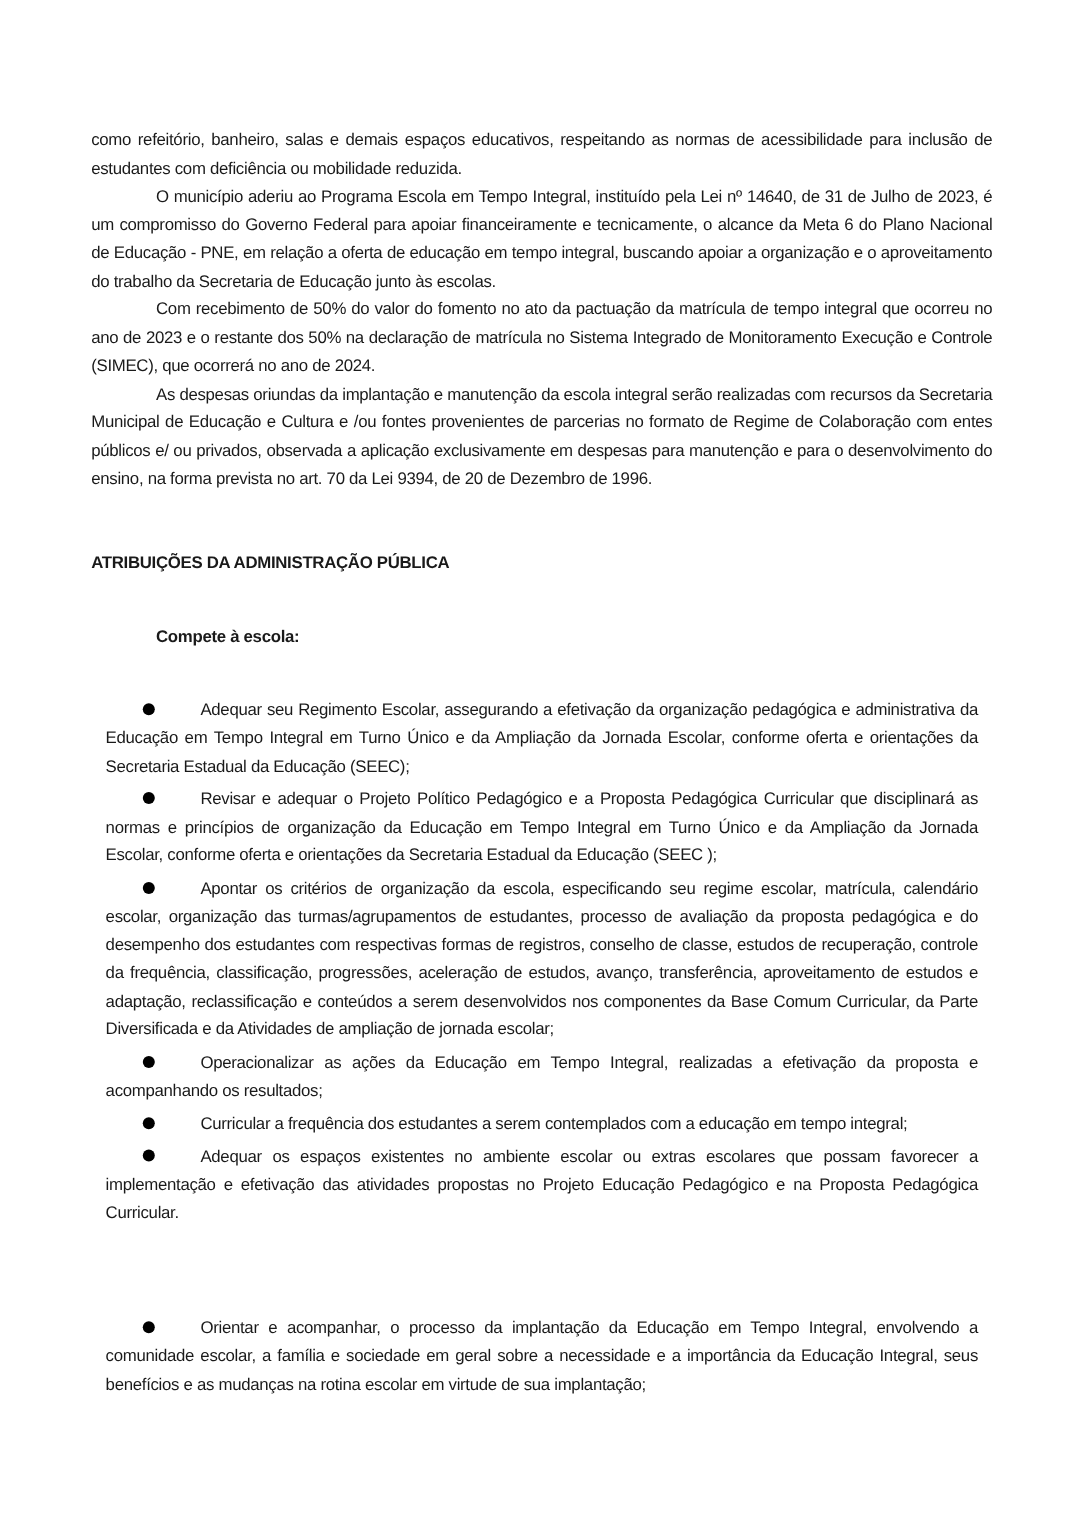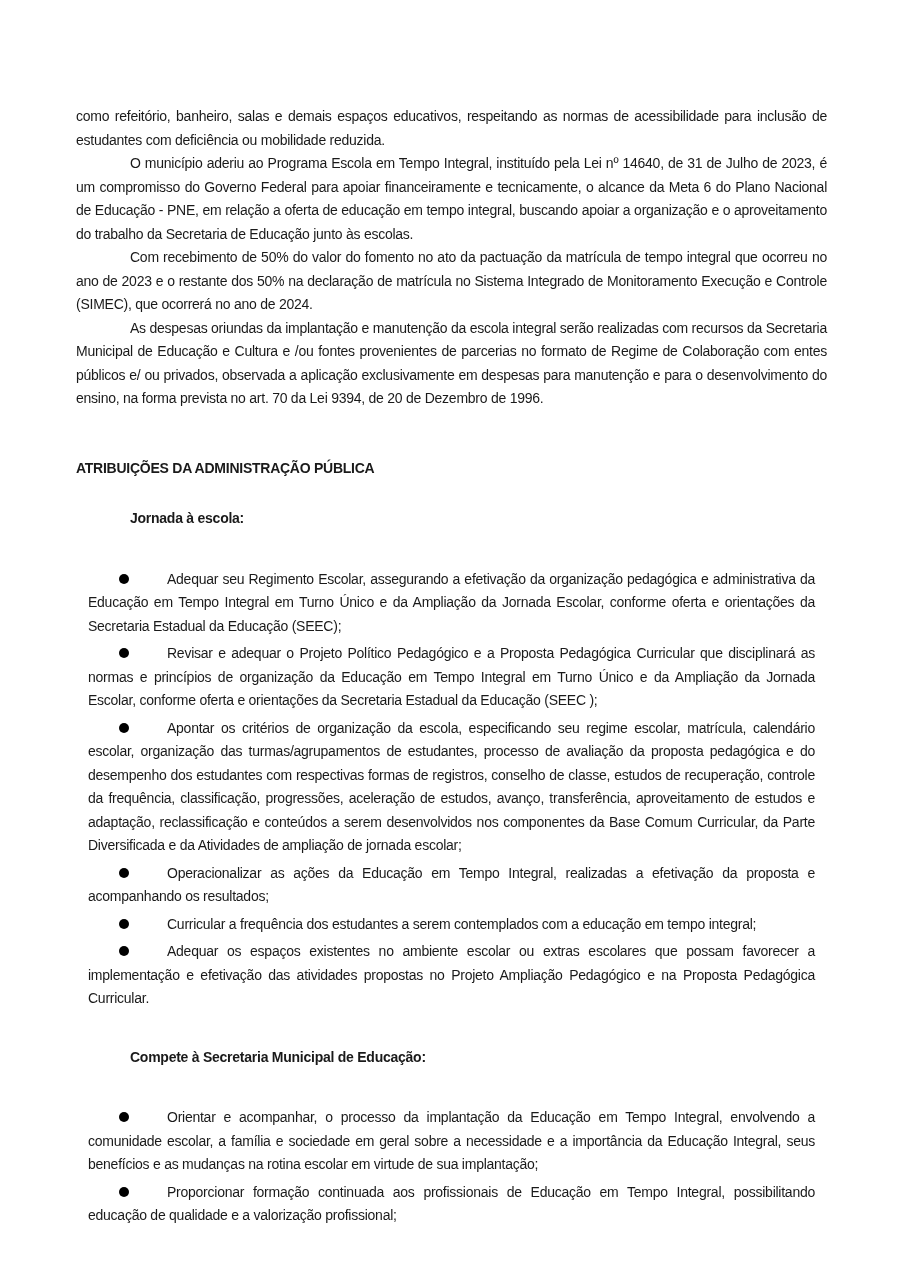--- a/index.html
+++ b/index.html
@@ -5,21 +5,21 @@
     html, body { margin: 0; padding: 0; background: #ffffff; }
     body { width: 900px; height: 1272px; position: relative; overflow: hidden; }
     .page {
       position: absolute; left: 76px; top: 105px; width: 751px;
       font-family: Liberation Sans, sans-serif;
       font-size: 14px; line-height: 23.5px; color: #1a1a1a;
       letter-spacing: -0.25px;
     }
     p { margin: 0; text-align: justify; }
     .indent { text-indent: 54px; }
-    .heading { font-weight: bold; margin-top: 23px; margin-bottom: 4px; }
+    .heading { font-weight: bold; margin-top: 23px; margin-bottom: 16px; }
     .subheading { font-weight: bold; padding-left: 54px; }
     .gap1 { height: 23px; }
     .gap2 { height: 25px; }
     .bullet-item { position: relative; text-indent: 79px; margin-bottom: 0; }
     .dot {
       position: absolute; left: 31px; top: 6px; width: 10px; height: 10px;
       border-radius: 50%; background: #000;
       text-indent: 0;
     }
     ul.bullets { list-style: none; padding: 0; margin: 12px; }
@@ -30,21 +30,21 @@
 
 <div class="page">
   <p>como refeitório, banheiro, salas e demais espaços educativos, respeitando as normas de acessibilidade para inclusão de estudantes com deficiência ou mobilidade reduzida.</p>
   <p class="indent">O município aderiu ao Programa Escola em Tempo Integral, instituído pela Lei nº 14640, de 31 de Julho de 2023, é um compromisso do Governo Federal para apoiar financeiramente e tecnicamente, o alcance da Meta 6 do Plano  Nacional de Educação - PNE, em relação a oferta de educação em tempo integral, buscando apoiar a organização e o aproveitamento do trabalho da Secretaria de Educação junto às escolas.</p>
   <p class="indent">Com recebimento de 50% do valor do fomento no ato da pactuação da matrícula de tempo integral que ocorreu no ano de 2023 e o restante dos  50% na declaração de matrícula no Sistema Integrado de Monitoramento Execução e Controle (SIMEC), que ocorrerá no ano de 2024.</p>
   <p class="indent">As despesas oriundas da implantação e manutenção da escola integral serão realizadas com recursos da Secretaria Municipal de Educação e Cultura e /ou fontes provenientes de parcerias no formato de Regime de Colaboração com entes públicos e/ ou privados, observada a aplicação exclusivamente em despesas para manutenção e para o desenvolvimento do ensino, na forma prevista no art. 70 da Lei 9394, de 20 de Dezembro de 1996.</p>
 
   <div class="gap1"></div>
   <p class="heading">ATRIBUIÇÕES DA ADMINISTRAÇÃO PÚBLICA</p>
   <div class="gap1"></div>
-  <p class="subheading">Jornada à escola:</p>
+  <p class="subheading">Compete à escola:</p>
   <div class="gap2"></div>
 
   <ul class="bullets">
     <li class="bullet-item" style="text-indent: 0px;">
         <span class="dot"></span>
         <p style="text-indent: 79px;">Adequar seu Regimento Escolar, assegurando a efetivação da organização pedagógica e administrativa da Educação em Tempo Integral   em Turno Único e da Ampliação da Jornada Escolar, conforme oferta e orientações da Secretaria Estadual da Educação (SEEC);</p>
       </li>
     <div class="sp-after"></div>
     <li class="bullet-item" style="text-indent: 0px;">
         <span class="dot"></span>
@@ -61,33 +61,28 @@
         <p style="text-indent: 79px;">Operacionalizar as ações da Educação em Tempo Integral, realizadas a efetivação da proposta e acompanhando os resultados;</p>
       </li>
     <div class="sp-after"></div>
     <li class="bullet-item" style="text-indent: 0px;">
         <span class="dot"></span>
         <p style="text-indent: 79px;">Curricular a frequência dos estudantes a serem contemplados com a educação em tempo integral;</p>
       </li>
     <div class="sp-after"></div>
     <li class="bullet-item" style="text-indent: 0px;">
         <span class="dot"></span>
-        <p style="text-indent: 79px;">Adequar os espaços existentes no ambiente escolar ou extras escolares que possam favorecer a implementação e efetivação das  atividades propostas no Projeto Ampliação Pedagógico e na Proposta Pedagógica Curricular.</p>
+        <p style="text-indent: 79px;">Adequar os espaços existentes no ambiente escolar ou extras escolares que possam favorecer a implementação e efetivação das  atividades propostas no Projeto Educação Pedagógico e na Proposta Pedagógica Curricular.</p>
       </li>
   </ul>
 
   <div class="gap1"></div>
-  <p class="subheading">Compete à Secretaria Municipal de Educação:</p>
   <div class="gap2"></div>
 
   <ul class="bullets">
     <li class="bullet-item" style="text-indent: 0px;">
         <span class="dot"></span>
         <p style="text-indent: 79px;">Orientar e acompanhar, o processo da implantação da Educação em Tempo Integral, envolvendo a comunidade escolar, a família e sociedade em geral sobre a necessidade e a importância da Educação Integral, seus benefícios e as mudanças na rotina escolar em virtude de sua implantação;</p>
       </li>
     <div class="sp-after"></div>
-    <li class="bullet-item" style="text-indent: 0px;">
-        <span class="dot"></span>
-        <p style="text-indent: 79px;">Proporcionar formação continuada aos profissionais de Educação em Tempo Integral, possibilitando educação de qualidade e a valorização profissional;</p>
-      </li>
     <div class="sp-after"></div>
   </ul>
 </div>
 
 </body></html>

